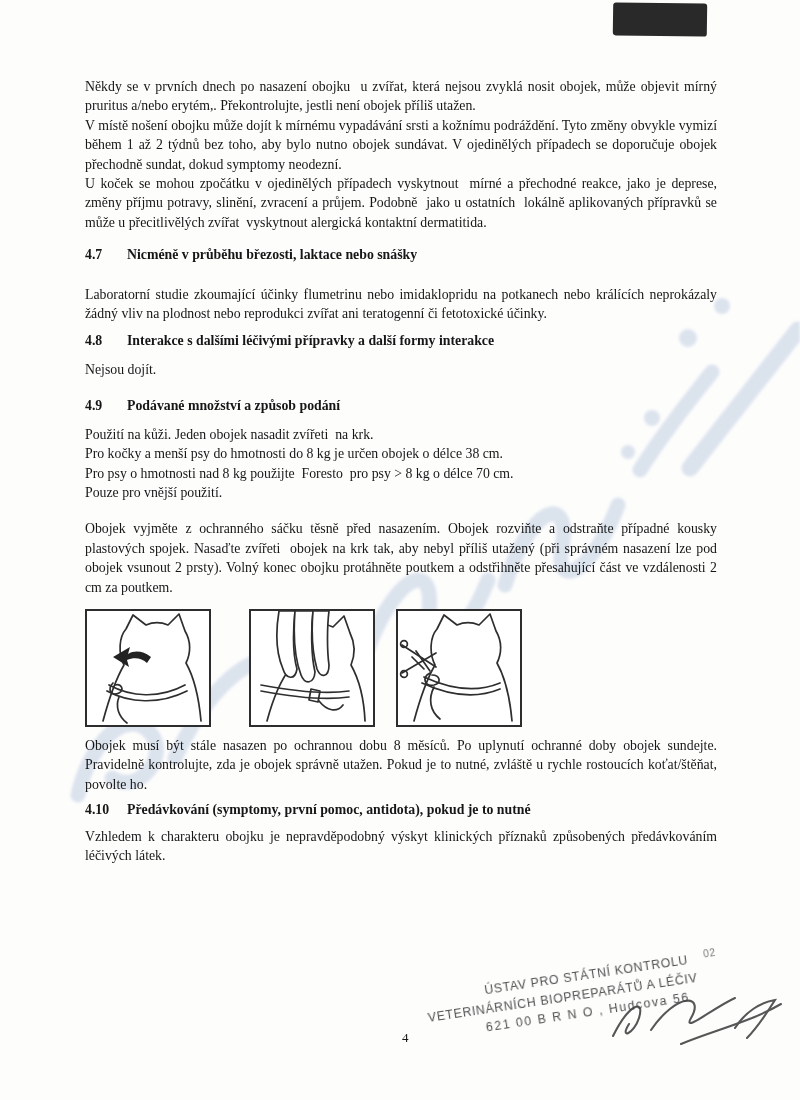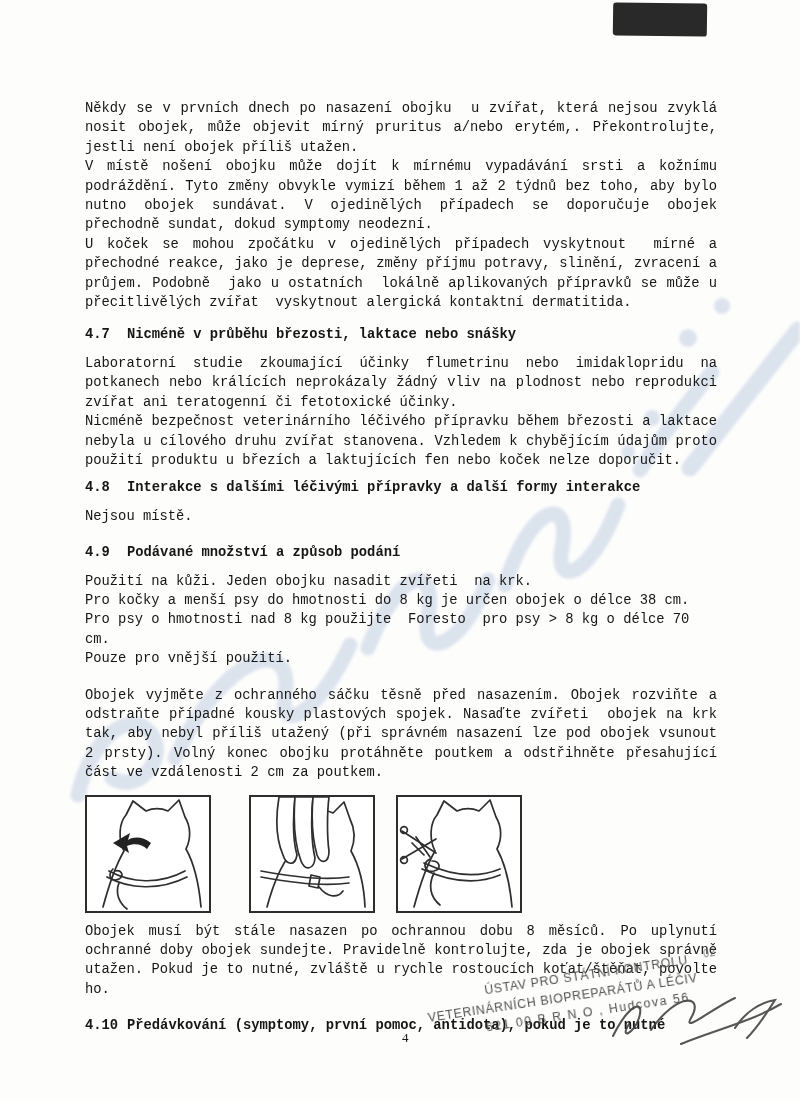--- a/index.html
+++ b/index.html
@@ -1,18 +1,18 @@
 <!DOCTYPE html>
 <html><head>
 <meta charset="utf-8">
 <style>
   html,body{margin:0;padding:0;background:#e8e8e8;}
   .page{position:relative;width:800px;height:1100px;background:#fdfdfc;overflow:hidden;
         font-family:"Liberation Serif",serif;font-size:13.8px;line-height:19.4px;color:#161616;}
-  .content{position:absolute;left:85px;top:99px;width:632px;z-index:2;font-family:Liberation Mono, monospace;}
+  .content{position:absolute;left:85px;top:77px;width:632px;z-index:2;}
   .content p{margin:0;}
   .just{text-align:justify;white-space:pre-wrap;}
   .h{font-weight:700;}
   .num{display:inline-block;width:42px;font-weight:700;}
   .figrow{display:flex;margin-top:12px;}
   .fig{width:122px;height:114px;border:2px solid #2d2d2d;background:#ffffff;}
   .fig + .fig{margin-left:38px;}
   .fig:last-child{margin-left:21px;}
   .wm{position:absolute;left:0;top:0;z-index:1;pointer-events:none;filter:blur(1.6px);opacity:0.6;}
   .scanmark{position:absolute;left:613px;top:3px;width:94px;height:33px;background:#1e1e1e;
@@ -54,33 +54,32 @@
 
   <div class="content">
 
     <p class="just">Někdy se v prvních dnech po nasazení obojku  u zvířat, která nejsou zvyklá nosit obojek, může objevit mírný pruritus a/nebo erytém,. Překontrolujte, jestli není obojek příliš utažen.</p>
     <p class="just">V místě nošení obojku může dojít k mírnému vypadávání srsti a kožnímu podráždění. Tyto změny obvykle vymizí během 1 až 2 týdnů bez toho, aby bylo nutno obojek sundávat. V ojedinělých případech se doporučuje obojek přechodně sundat, dokud symptomy neodezní.</p>
     <p class="just">U koček se mohou zpočátku v ojedinělých případech vyskytnout  mírné a přechodné reakce, jako je deprese, změny příjmu potravy, slinění, zvracení a průjem. Podobně  jako u ostatních  lokálně aplikovaných přípravků se může u přecitlivělých zvířat  vyskytnout alergická kontaktní dermatitida.</p>
 
     <div class="h" style="margin-top:13px">
       <span class="num">4.7</span><span>Nicméně v průběhu březosti, laktace nebo snášky</span>
     </div>
-    <p class="just" style="margin-top:9px">Laboratorní studie zkoumající účinky flumetrinu nebo imidaklopridu na potkanech nebo králících neprokázaly žádný vliv na plodnost nebo reprodukci zvířat ani teratogenní či fetotoxické účinky.</p>
-    <p class="just">Nicméně bezpečnost veterinárního léčivého přípravku během březosti a laktace nebyla u cílového druhu zvířat stanovena. Vzhledem k chybějícím údajům proto použití produktu u březích a laktujících fen nebo koček nelze doporučit.</p>
+    <p class="just" style="margin-top:20px">Laboratorní studie zkoumající účinky flumetrinu nebo imidaklopridu na potkanech nebo králících neprokázaly žádný vliv na plodnost nebo reprodukci zvířat ani teratogenní či fetotoxické účinky.</p>
 
     <div class="h" style="margin-top:8px">
       <span class="num">4.8</span><span>Interakce s dalšími léčivými přípravky a další formy interakce</span>
     </div>
-    <p style="margin-top:9px">Nejsou místě.</p>
+    <p style="margin-top:9px">Nejsou dojít.</p>
 
     <div class="h" style="margin-top:17px">
       <span class="num">4.9</span><span>Podávané množství a způsob podání</span>
     </div>
     <div style="margin-top:9px">
-      <div style="white-space:pre-wrap">Použití na kůži. Jeden obojku nasadit zvířeti  na krk.</div>
+      <div style="white-space:pre-wrap">Použití na kůži. Jeden obojek nasadit zvířeti  na krk.</div>
       <div style="white-space:pre-wrap">Pro kočky a menší psy do hmotnosti do 8 kg je určen obojek o délce 38 cm.</div>
       <div style="white-space:pre-wrap">Pro psy o hmotnosti nad 8 kg použijte  Foresto  pro psy &gt; 8 kg o délce 70 cm.</div>
       <div style="white-space:pre-wrap">Pouze pro vnější použití.</div>
     </div>
     <p class="just" style="margin-top:17px">Obojek vyjměte z ochranného sáčku těsně před nasazením. Obojek rozviňte a odstraňte případné kousky plastových spojek. Nasaďte zvířeti  obojek na krk tak, aby nebyl příliš utažený (při správném nasazení lze pod obojek vsunout 2 prsty). Volný konec obojku protáhněte poutkem a odstřihněte přesahující část ve vzdálenosti 2 cm za poutkem.</p>
 
     <div class="figrow">
 
       <svg class="fig" viewBox="0 0 118 114">
         <g fill="none" stroke="#2e2e2e" stroke-width="1.7" stroke-linecap="round" stroke-linejoin="round">
@@ -124,23 +123,24 @@
           <path d="M2,34 L36,56"></path>
           <path d="M2,62 L36,42"></path>
           <circle cx="4" cy="33" r="3.4"></circle>
           <circle cx="4" cy="63" r="3.4"></circle>
         </g>
       </svg>
     </div>
 
     <p class="just" style="margin-top:9px">Obojek musí být stále nasazen po ochrannou dobu 8 měsíců. Po uplynutí ochranné doby obojek sundejte. Pravidelně kontrolujte, zda je obojek správně utažen. Pokud je to nutné, zvláště u rychle rostoucích koťat/štěňat, povolte ho.</p>
 
-    <div class="h" style="margin-top:17px">
+    <div class="h" style="margin-top:6px">
       <span class="num">4.10</span><span>Předávkování (symptomy, první pomoc, antidota), pokud je to nutné</span>
     </div>
+    <p class="just" style="margin-top:7px">Vzhledem k charakteru obojku je nepravděpodobný výskyt klinických příznaků způsobených předávkováním léčivých látek.</p>
   </div>
 
   <div class="stamp">
     <div class="l1"><span>ÚSTAV PRO STÁTNÍ KONTROLU</span><span class="corner">02</span></div>
     <div class="l2">VETERINÁRNÍCH BIOPREPARÁTŮ A LÉČIV</div>
     <div class="l3">621 00 B R N O , Hudcova 56</div>
   </div>
 
   <svg class="sig" width="215" height="90" viewBox="0 0 215 90">
     <g fill="none" stroke="#3a3a3a" stroke-width="2.1" stroke-linecap="round" opacity="0.85">

